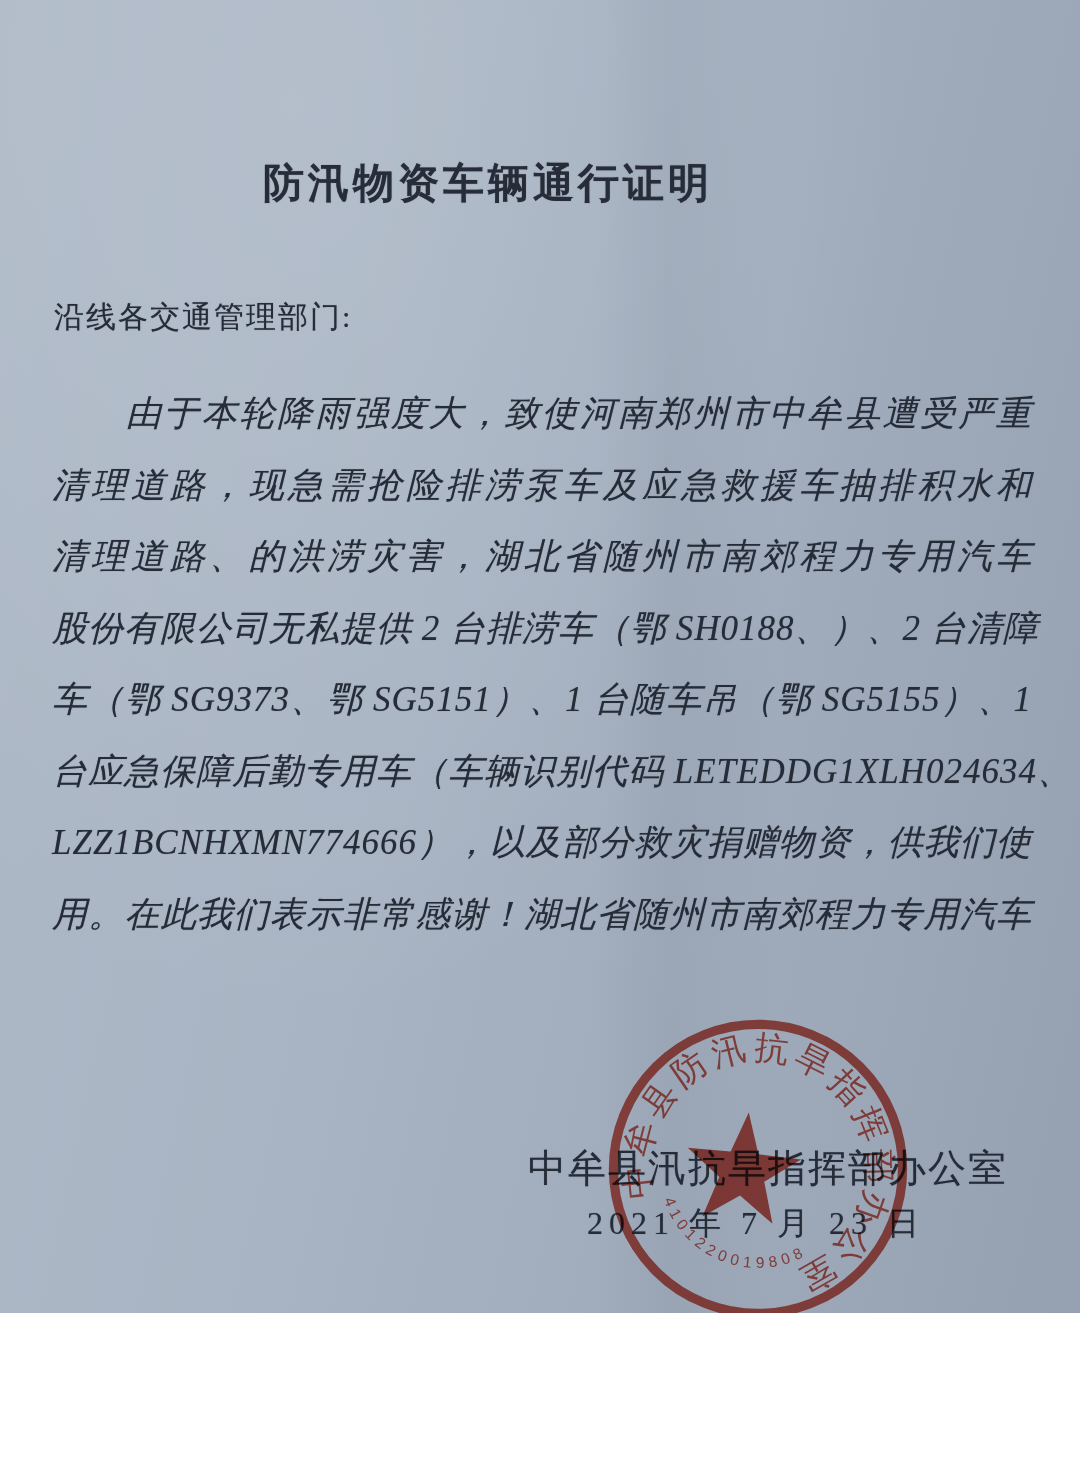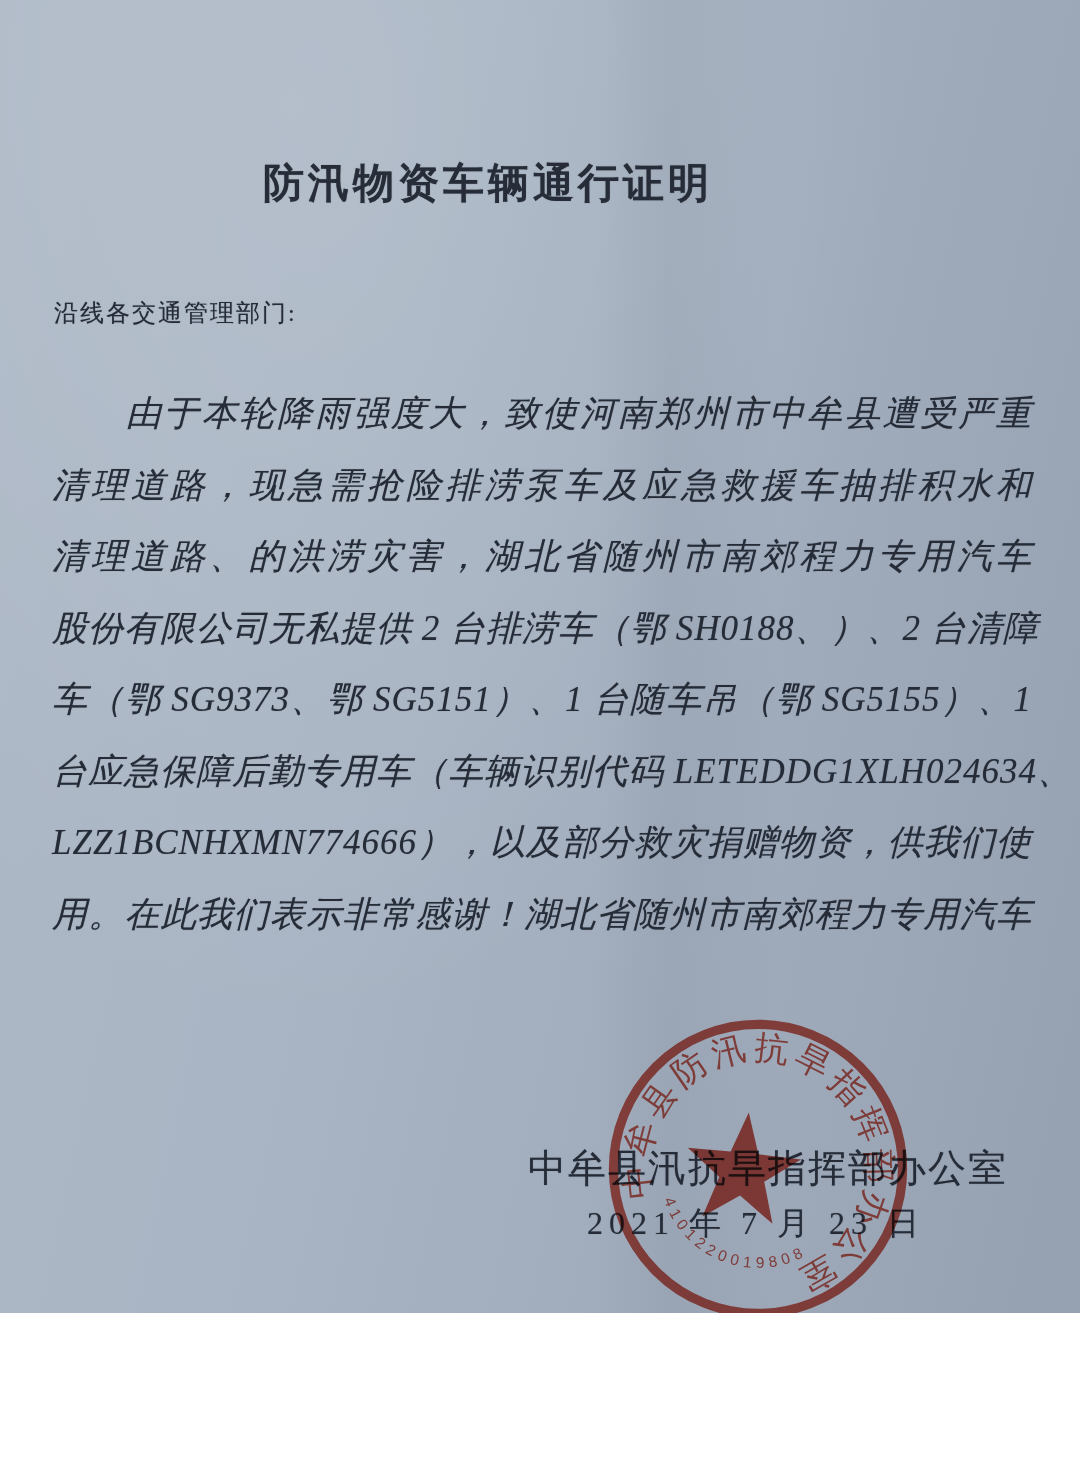--- a/index.html
+++ b/index.html
@@ -22,21 +22,21 @@
     font-family: "Liberation Sans", "DejaVu Sans", sans-serif;
     font-weight: 700;
     font-size: 41px;
     letter-spacing: 4px;
     color: #272d38;
     text-shadow: 0 0 1px rgba(39,45,56,0.55);
   }
   .salutation {
     position: absolute;
     top: 297px; left: 54px;
-    font-size: 24px;
+    font-size: 30px;
     letter-spacing: 2px;
     text-shadow: 0 0 1px rgba(39,45,56,0.45);
   }
   .body-block {
     position: absolute;
     top: 378px; left: 52px; right: 48px;
     text-shadow: 0 0 1px rgba(39,45,56,0.45);
     font-style: italic;
   }
   .body-line {

